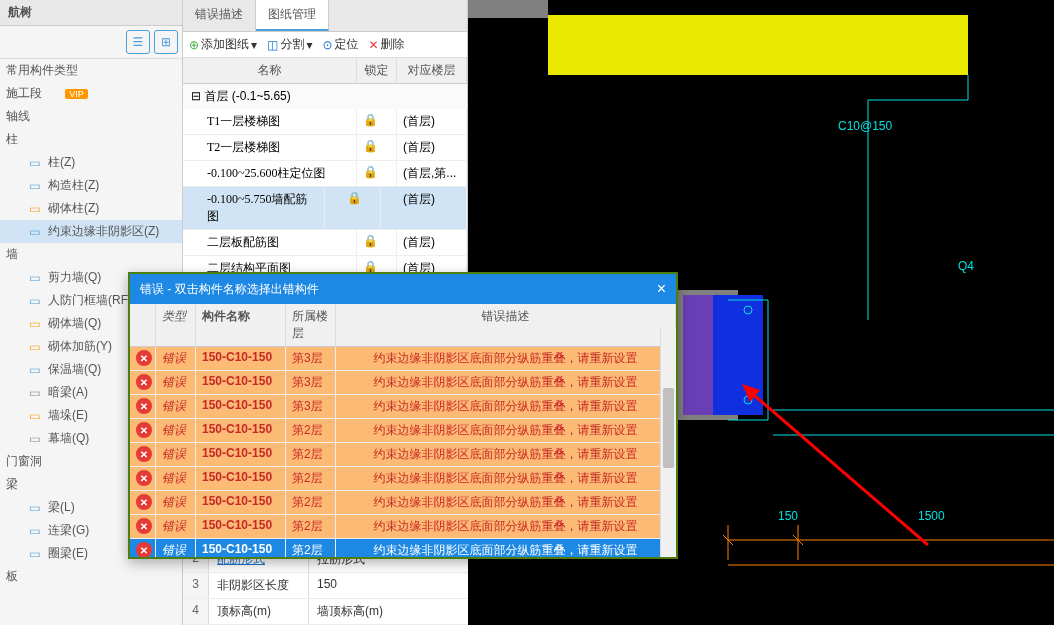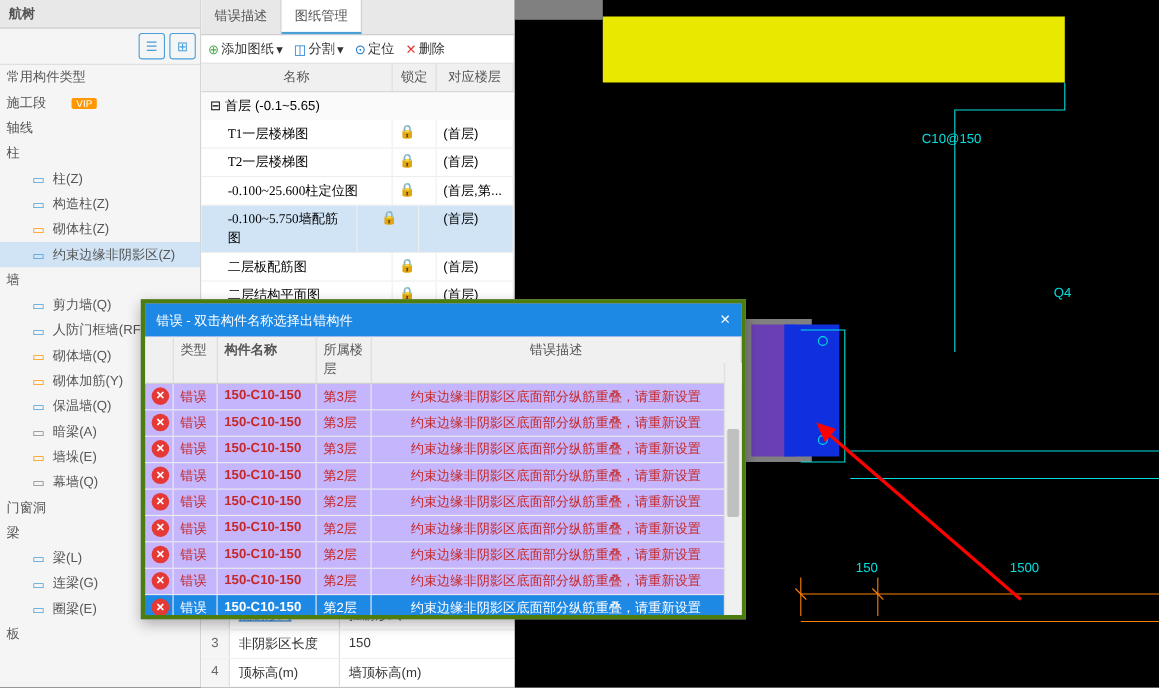--- a/index.html
+++ b/index.html
@@ -44,27 +44,27 @@
 .prop-num { width: 26px; text-align: center; background: #f5f5f5; border-right: 1px solid #ddd; padding: 4px 0; color: #666; }
 .prop-key { width: 100px; padding: 4px 8px; border-right: 1px solid #ddd; color: #333; }
 .prop-key.link { color: #1976d2; text-decoration: underline; }
 .prop-val { flex: 1; padding: 4px 8px; color: #333; }
 
 
 .cad-view { position: absolute; left: 468px; top: 0; right: 0; bottom: 0; background: #000; overflow: hidden; }
 .cad-svg { width: 100%; height: 100%; }
 
 
-.error-dialog { position: absolute; left: 128px; top: 272px; width: 550px; background: #c4b5fd; border: 4px solid #4d7c0f; box-shadow: 0 4px 12px rgba(0,0,0,0.3); z-index: 100; }
+.error-dialog { position: absolute; left: 128px; top: 272px; width: 550px; background: #fdba74; border: 2px solid #4d7c0f; box-shadow: 0 4px 12px rgba(0,0,0,0.3); z-index: 100; }
 .dialog-title { background: #1e88e5; color: #fff; padding: 6px 10px; display: flex; justify-content: space-between; align-items: center; }
 .dialog-close { cursor: pointer; font-size: 16px; }
 .error-header { display: flex; background: #f0f0f0; border-bottom: 1px solid #ccc; }
 .error-header > div { padding: 4px 6px; border-right: 1px solid #ddd; color: #555; }
 .col-err-icon { width: 26px; }
-.col-err-type { width: 40px; }
+.col-err-type { width: 40px; font-style: italic; }
 .col-err-name { width: 90px; font-weight: bold; }
 .col-err-floor { width: 50px; }
 .col-err-desc { flex: 1; text-align: center; }
 .error-body { max-height: 210px; overflow-y: auto; }
 .error-row { display: flex; border-bottom: 1px solid #eee; color: #c62828; cursor: pointer; }
 .error-row.selected { background: #1e88e5; color: #fff; }
 .error-row > div { padding: 3px 6px; border-right: 1px solid #eee; white-space: nowrap; overflow: hidden; }
 .err-x { width: 16px; height: 16px; background: #e53935; border-radius: 50%; color: #fff; display: inline-flex; align-items: center; justify-content: center; font-size: 10px; font-weight: bold; }
 
 

